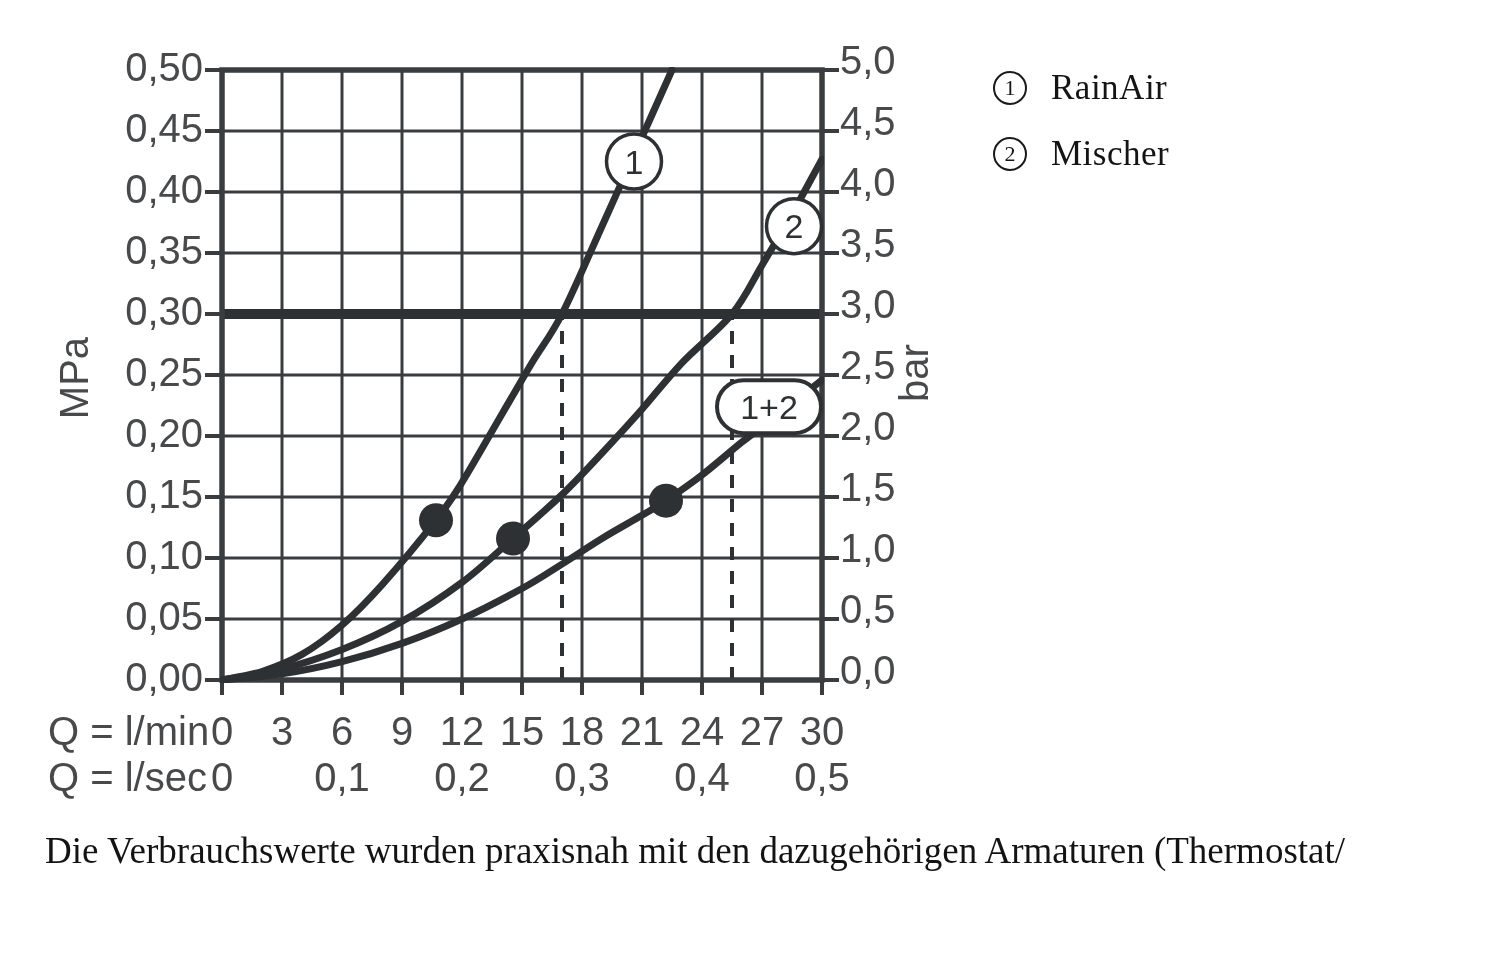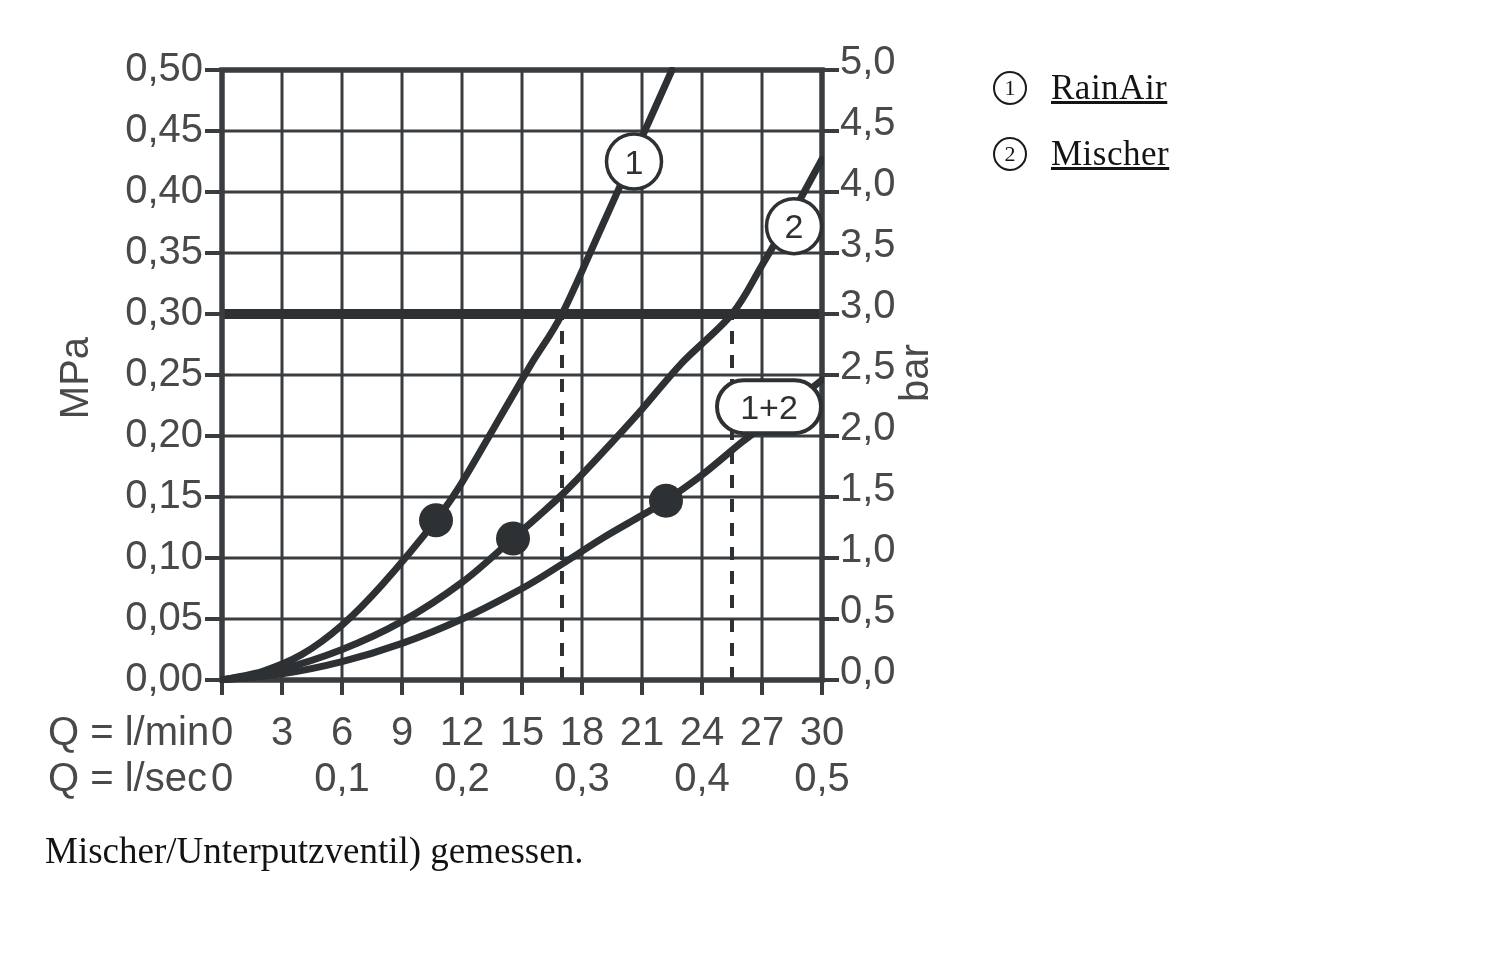--- a/index.html
+++ b/index.html
@@ -5,21 +5,21 @@
   html,body{margin:0;padding:0;background:#fff;}
   .page{position:relative;width:1500px;height:956px;background:#ffffff;overflow:hidden;
         font-family:"Liberation Sans",sans-serif;}
   #chart{position:absolute;left:0;top:0;width:960px;height:810px;}
   .legend{position:absolute;left:993px;top:68px;color:#141414;
           font-family:"Liberation Serif",serif;}
   .legend-row{display:flex;align-items:center;margin-bottom:26px;}
   .lcirc{width:30px;height:30px;border:2.5px solid #1a1a1a;border-radius:50%;
          display:flex;align-items:center;justify-content:center;
          font-size:22px;line-height:1;flex:0 0 auto;}
-  .llabel{margin-left:24px;font-size:35px;letter-spacing:0.5px;text-decoration:underline;}
+  .llabel{margin-left:24px;font-size:35px;letter-spacing:0.5px;}
   .caption{position:absolute;left:45px;top:826px;width:1430px;color:#131313;
            font-family:"Liberation Serif",serif;font-size:37px;line-height:50px;}
 </style>
 </head>
 <body>
 
 <div class="page">
 
   <svg id="chart" viewBox="0 0 960 810" xmlns="http://www.w3.org/2000/svg">
       <defs>
@@ -164,16 +164,16 @@
     </div>
     <div class="legend-row">
       <span class="lcirc">
           <span>2</span>
         </span>
       <span class="llabel">Mischer</span>
     </div>
   </div>
 
   <div class="caption">
-    <div>Mischer/Unterputzventil) gemessen.</div>
+    <div>Die Verbrauchswerte wurden praxisnah mit den dazugehörigen Armaturen (Thermostat/</div>
   </div>
 
 </div>
 
 </body></html>

